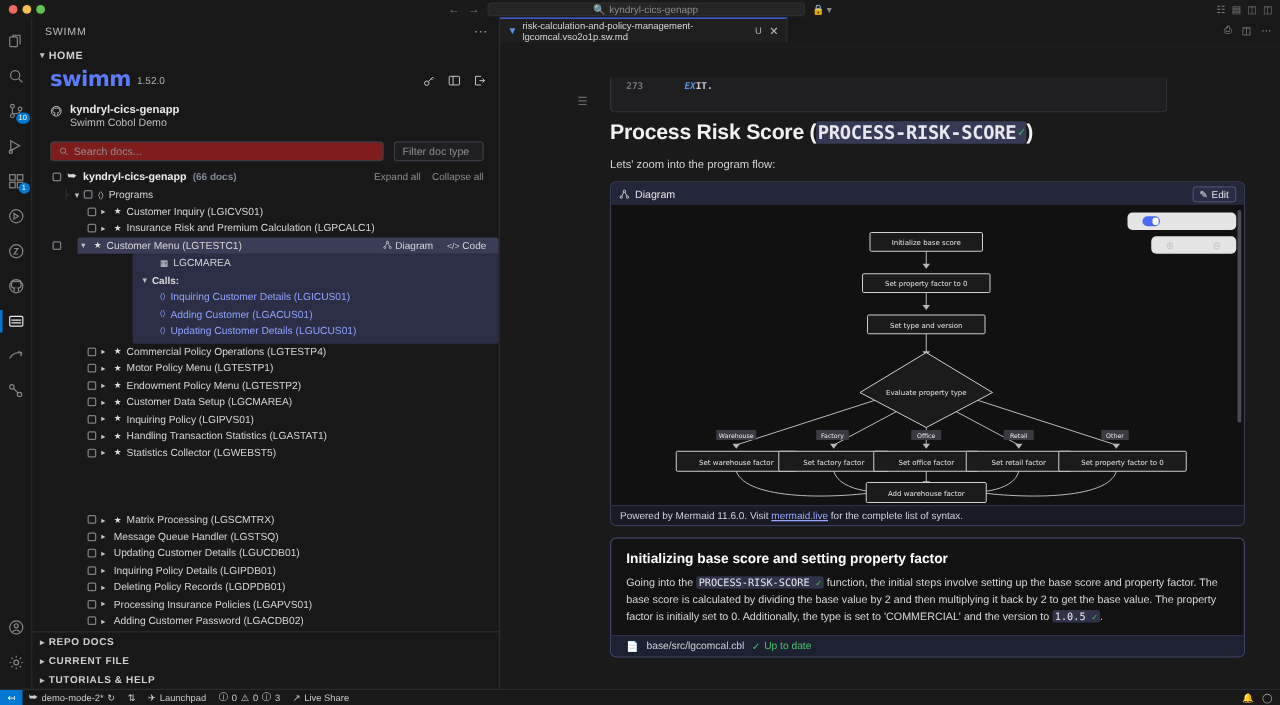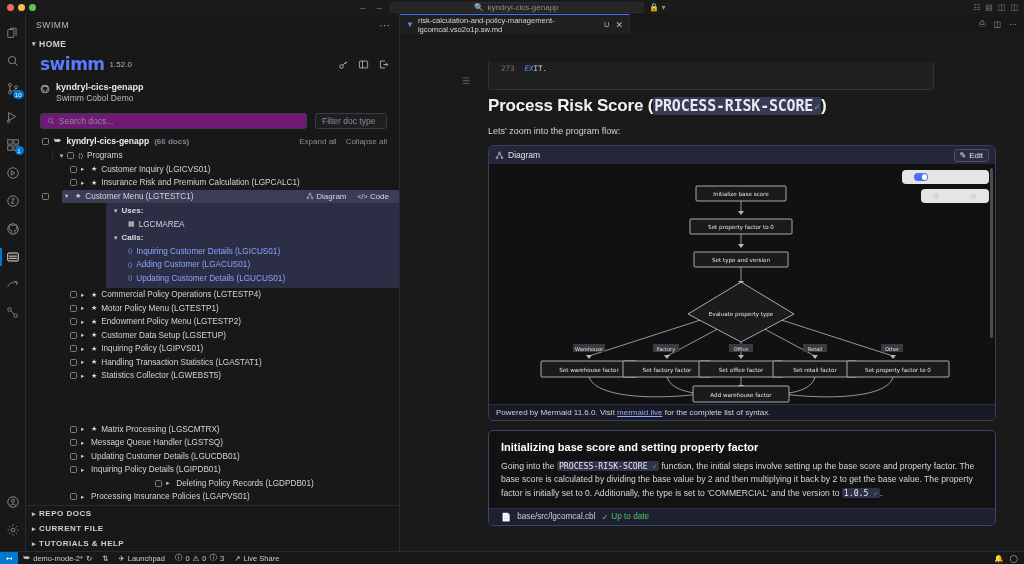--- a/index.html
+++ b/index.html
@@ -82,21 +82,21 @@
   .repo-name { font-size: 9px; font-weight: bold; color: #e8e8e8; }
   .repo-sub { font-size: 8.5px; color: #bdbdbd; margin-top: 1px; }
 
   .tabs { display: flex; gap: 13px; padding: 6px 10px 0 14px; border-bottom: 1px solid #2e2e2e; }
   .tab { font-size: 9px; color: #c6c6c6; padding-bottom: 5px; position: relative; }
   .tab.active { color: #ffffff; font-weight: bold; }
   .tab.active::after { content: ""; position: absolute; left: -2px; right: -2px; bottom: -1px; height: 2px; background: #4a6cf7; }
 
   .searchrow { display: flex; gap: 8px; padding: 8px 12px 4px 14px; }
   .search-box {
-    flex: 1; height: 16px; background: #701a75; border: 1px solid #3b3b44; border-radius: 3px;
+    flex: 1; height: 16px; background: #7f1d1d; border: 1px solid #3b3b44; border-radius: 3px;
     display: flex; align-items: center; gap: 4px; padding: 0 6px; color: #8d8d92; font-size: 8.5px;
   }
   .filter-box {
     width: 72px; height: 16px; background: #1f1f22; border: 1px solid #3b3b44; border-radius: 3px;
     display: flex; align-items: center; padding: 0 6px; color: #8d8d92; font-size: 8.5px;
   }
 
   .rootrow { display: flex; align-items: center; gap: 5px; padding: 3px 12px 2px 16px; }
   .cbox { width: 7px; height: 7px; border: 1px solid #7d7d85; border-radius: 1.5px; flex: 0 0 7px; }
   .root-name { font-size: 8.5px; font-weight: bold; color: #ededed; }
@@ -134,21 +134,21 @@
   .etab .x { color: #b8b8b8; font-size: 9px; margin-left: 2px; }
   .tabbar-right { margin-left: auto; display: flex; align-items: center; gap: 8px; padding-right: 7px; color: #9a9a9a; font-size: 8px; }
 
   .editor-scroll { flex: 1; position: relative; overflow: hidden; background: #1a1a1a; }
   .minimap-ind { position: absolute; left: 62px; top: 42px; color: #6a6a6a; font-size: 9px; letter-spacing: 0; }
 
   .code-strip {
     position: absolute; left: 88px; right: 90px; top: 28px; height: 28px;
     background: #1f1f22; border: 1px solid #32323a; border-top: none; border-radius: 0 0 4px 4px;
   }
-  .code-line { display: flex; gap: 10px; padding: 2px 0 0 12px; font-family: "DejaVu Sans Mono", monospace; font-size: 7.5px; }
+  .code-line { display: flex; gap: 33px; padding: 2px 0 0 12px; font-family: "DejaVu Sans Mono", monospace; font-size: 7.5px; font-weight: bold; }
   .ln { color: #737373; }
   .kw { color: #5b8fe0; font-style: italic; }
   .ct { color: #d0d0d0; text-align: center; }
 
   .doc { position: absolute; left: 88px; right: 28px; top: 62px; }
   .doc h1 {
     font-size: 17px; font-weight: bold; color: #f2f2f2; letter-spacing: -.2px;
     display: flex; align-items: baseline; gap: 0;
   }
   .tok {
@@ -446,24 +446,20 @@
                 </svg>
               <span>Diagram</span>
             </span>
             <span>
               <span style="font-size:7px;">&lt;/&gt;</span>
               <span>Code</span>
             </span>
           </span>
         </div>
         <div class="sel-block" style="margin-left:80px;margin-right:0;padding:1px 0 3px;">
-          <div class="trow" style="padding-left:8px;background:transparent;">
-            <span class="chev">▾</span>
-            <span class="sub-label">Uses:</span>
-          </div>
           <div class="trow" style="padding-left:22px;background:transparent;">
             <span style="font-size:7px;color:#cfcfcf;">▦</span>
             <span>LGCMAREA</span>
           </div>
           <div class="trow" style="padding-left:8px;background:transparent;">
             <span class="chev">▾</span>
             <span class="sub-label">Calls:</span>
           </div>
           <div class="trow" style="padding-left:22px;background:transparent;">
             <span style="font-size:6.5px;color:#8ea2ff;">〈〉</span>
@@ -494,21 +490,21 @@
         <div class="trow" style="padding-left:44px;">
             <span class="cbox"></span>
             <span class="arw">▸</span>
             <span class="star">★</span>
             <span>Endowment Policy Menu (LGTESTP2)</span>
           </div>
         <div class="trow" style="padding-left:44px;">
             <span class="cbox"></span>
             <span class="arw">▸</span>
             <span class="star">★</span>
-            <span>Customer Data Setup (LGSETUP)</span>
+            <span>Customer Data Setup (LGCMAREA)</span>
           </div>
         <div class="trow" style="padding-left:44px;">
             <span class="cbox"></span>
             <span class="arw">▸</span>
             <span class="star">★</span>
             <span>Inquiring Policy (LGIPVS01)</span>
           </div>
         <div class="trow" style="padding-left:44px;">
             <span class="cbox"></span>
             <span class="arw">▸</span>
@@ -535,21 +531,21 @@
         <div class="trow" style="padding-left:44px;align-items:center;">
             <span class="cbox"></span>
             <span class="arw">▸</span>
             <span>Updating Customer Details (LGUCDB01)</span>
           </div>
         <div class="trow" style="padding-left:44px;">
             <span class="cbox"></span>
             <span class="arw">▸</span>
             <span>Inquiring Policy Details (LGIPDB01)</span>
           </div>
-        <div class="trow" style="padding-left:44px;justify-content:center;">
+        <div class="trow" style="padding-left:44px;">
             <span class="cbox"></span>
             <span class="arw">▸</span>
             <span>Deleting Policy Records (LGDPDB01)</span>
           </div>
         <div class="trow" style="padding-left:44px;">
             <span class="cbox"></span>
             <span class="arw">▸</span>
             <span>Processing Insurance Policies (LGAPVS01)</span>
           </div>
         <div class="trow" style="padding-left:44px;">

